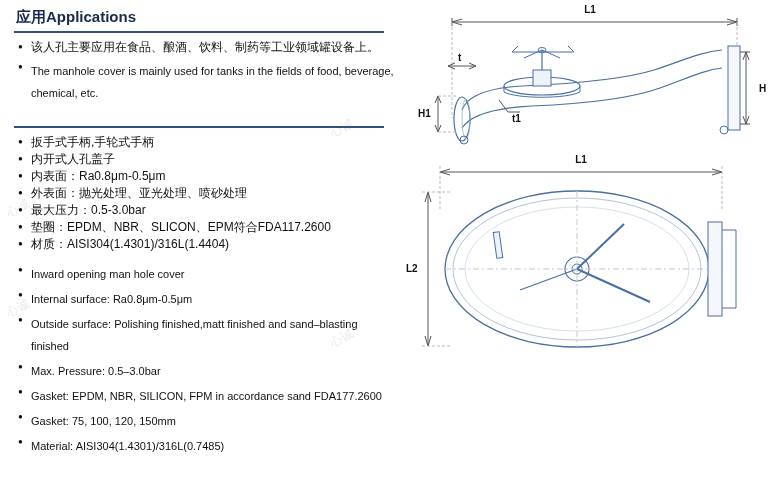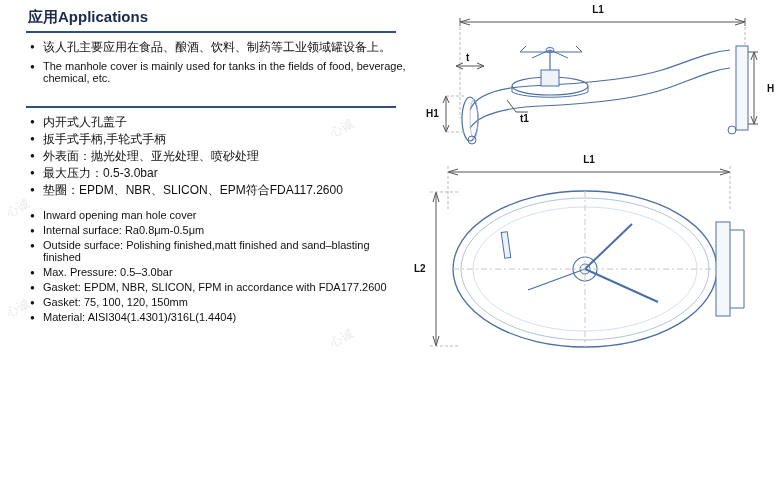--- a/index.html
+++ b/index.html
@@ -16,21 +16,21 @@
     overflow: hidden;
   }
   .page {
     position: relative;
     width: 784px;
     height: 489px;
   }
   
   .left-col {
     position: absolute;
-    left: 16px;
+    left: 4px;
     top: 0;
     width: 400px;
     height: 489px;
     padding: 6px 10px 0 10px;
     box-sizing: border-box;
   }
   .section-title {
     font-size: 15px;
     font-weight: bold;
     color: #1b2a4a;
@@ -60,29 +60,29 @@
     content: "\25CF";
     position: absolute;
     left: 0;
     top: 0px;
     font-size: 8px;
     line-height: 14px;
     color: #111;
   }
   ul.bullets.en li {
     font-size: 11px;
-    line-height: 12px;
+    line-height: 22px;
   }
   .gap-sm { height: 6px; }
   .gap-lg { height: 14px; }
 
   
   .right-col {
     position: absolute;
-    left: 400px;
+    left: 392px;
     top: 0;
     width: 384px;
     height: 489px;
   }
   .drawing-top {
     position: absolute;
     left: 0; top: 0;
     width: 384px; height: 152px;
   }
   .drawing-bottom {
@@ -119,37 +119,39 @@
     </ul>
     <ul class="bullets en">
       <li>The manhole cover is mainly used for tanks in the fields of food, beverage, chemical, etc.</li>
     </ul>
 
     <div class="gap-lg"></div>
 
     <div class="rule"></div>
 
     <ul class="bullets">
+      <li>扳手式手柄,手轮式手柄</li>
       <li>内开式人孔盖子</li>
-      <li>扳手式手柄,手轮式手柄</li>
+      <li>内表面：Ra0.8μm-0.5μm</li>
       <li>外表面：抛光处理、亚光处理、喷砂处理</li>
       <li>最大压力：0.5-3.0bar</li>
       <li>垫圈：EPDM、NBR、SLICON、EPM符合FDA117.2600</li>
+      <li>材质：AISI304(1.4301)/316L(1.4404)</li>
     </ul>
 
     <div class="gap-sm"></div>
 
     <ul class="bullets en">
       <li>Inward opening man hole cover</li>
       <li>Internal surface: Ra0.8μm-0.5μm</li>
       <li>Outside surface: Polishing finished,matt finished and sand–blasting finished</li>
       <li>Max. Pressure: 0.5–3.0bar</li>
-      <li>Gasket: EPDM, NBR, SLICON, FPM in accordance with FDA177.2600</li>
+      <li>Gasket: EPDM, NBR, SILICON, FPM in accordance sand FDA177.2600</li>
       <li>Gasket: 75, 100, 120, 150mm</li>
-      <li>Material: AISI304(1.4301)/316L(1.4404)</li>
+      <li>Material: AISI304(1.4301)/316L(0.7485)</li>
     </ul>
   </div>
 
   <div class="right-col">
 
     <div class="drawing-top">
       <svg width="384" height="152" viewBox="0 0 384 152">
         <g stroke="#555" fill="none" stroke-width="1">
 
           <line x1="60" y1="22" x2="345" y2="22" stroke="#555"></line>

